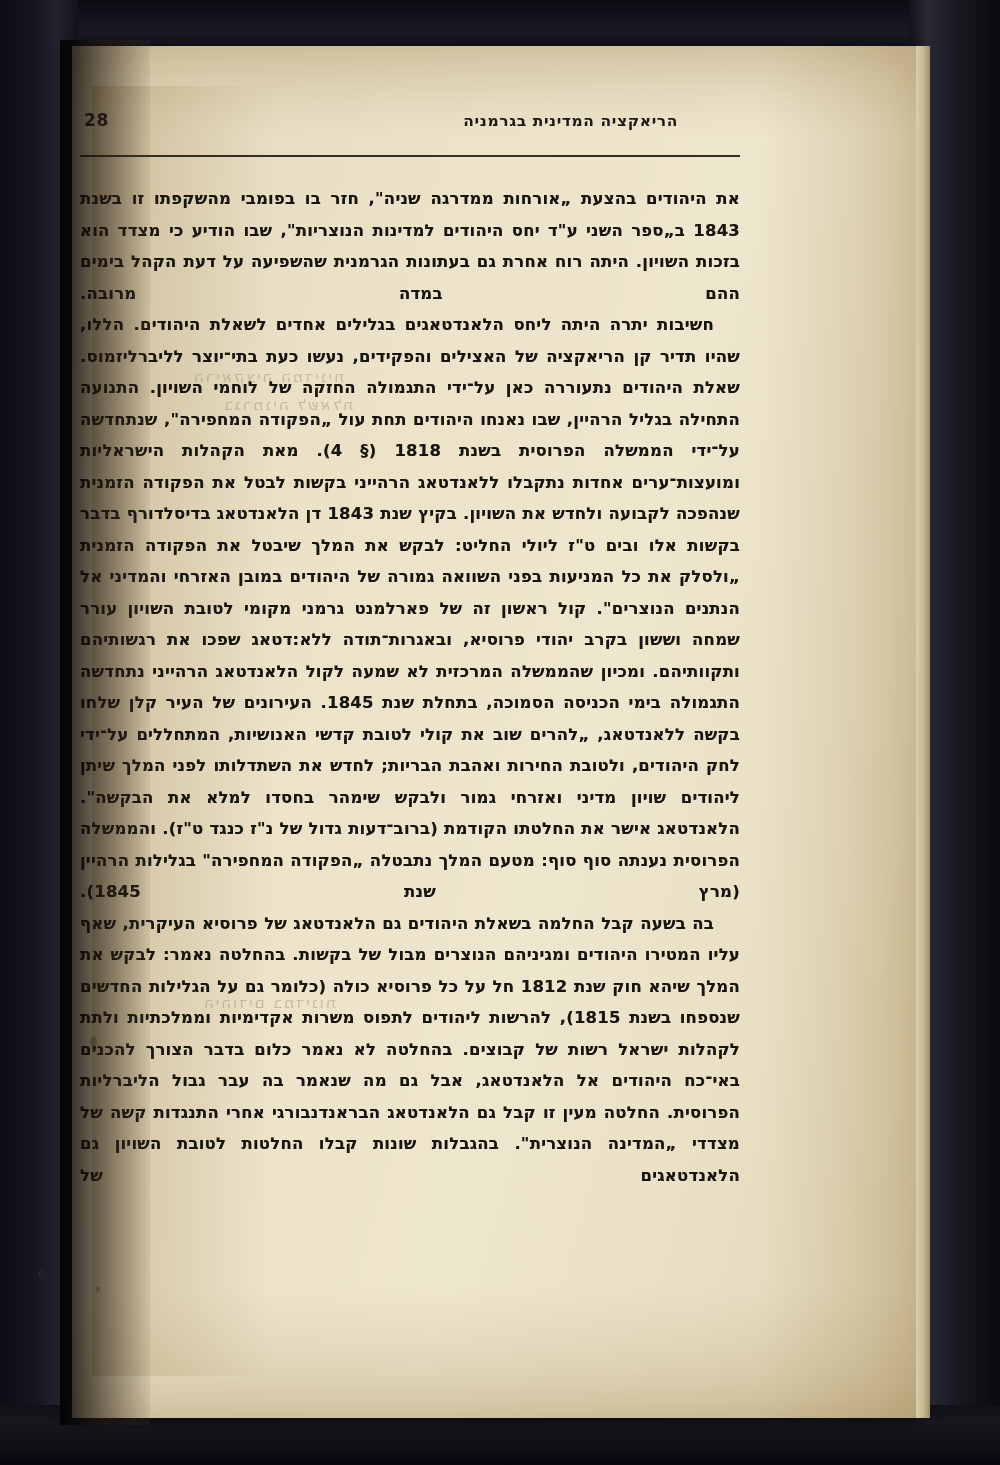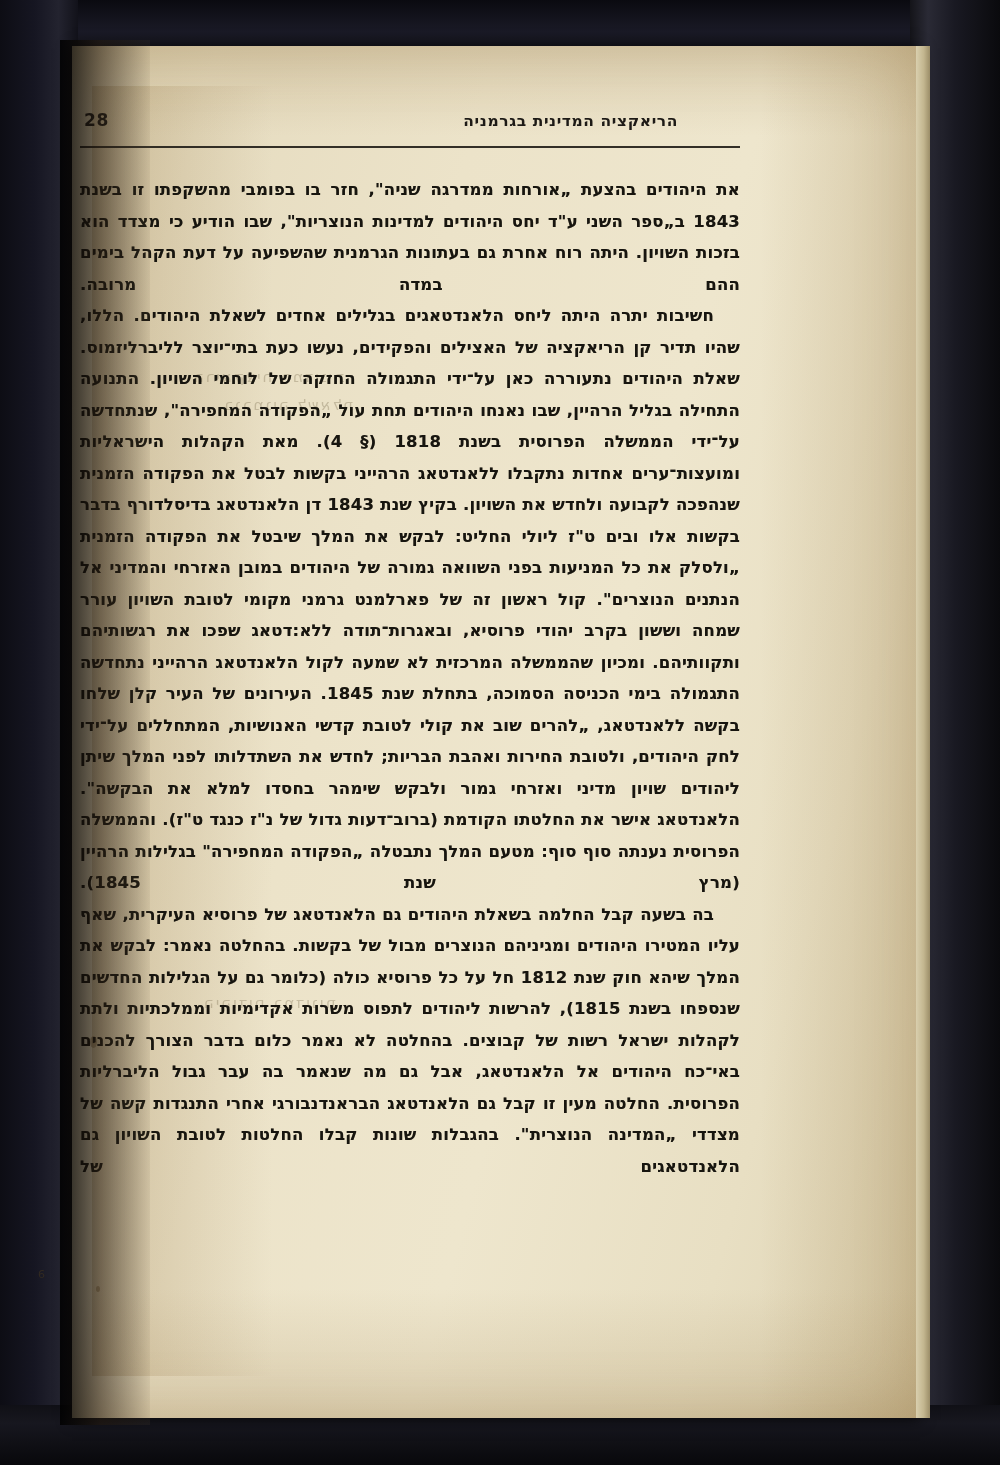--- a/index.html
+++ b/index.html
@@ -108,21 +108,21 @@
   }
 
   .runhead {
     display: flex;
     align-items: baseline;
     justify-content: space-between;
     direction: rtl;
     color: #1d1a16;
     font-size: 15.5px;
     letter-spacing: 0.6px;
-    padding-bottom: 16px;
+    padding-bottom: 25px;
   }
   .runhead .title {
     font-weight: 700;
     margin-right: 62px;
   }
   .runhead .folio {
     font-weight: 700;
     font-size: 17px;
     margin-left: 4px;
   }

